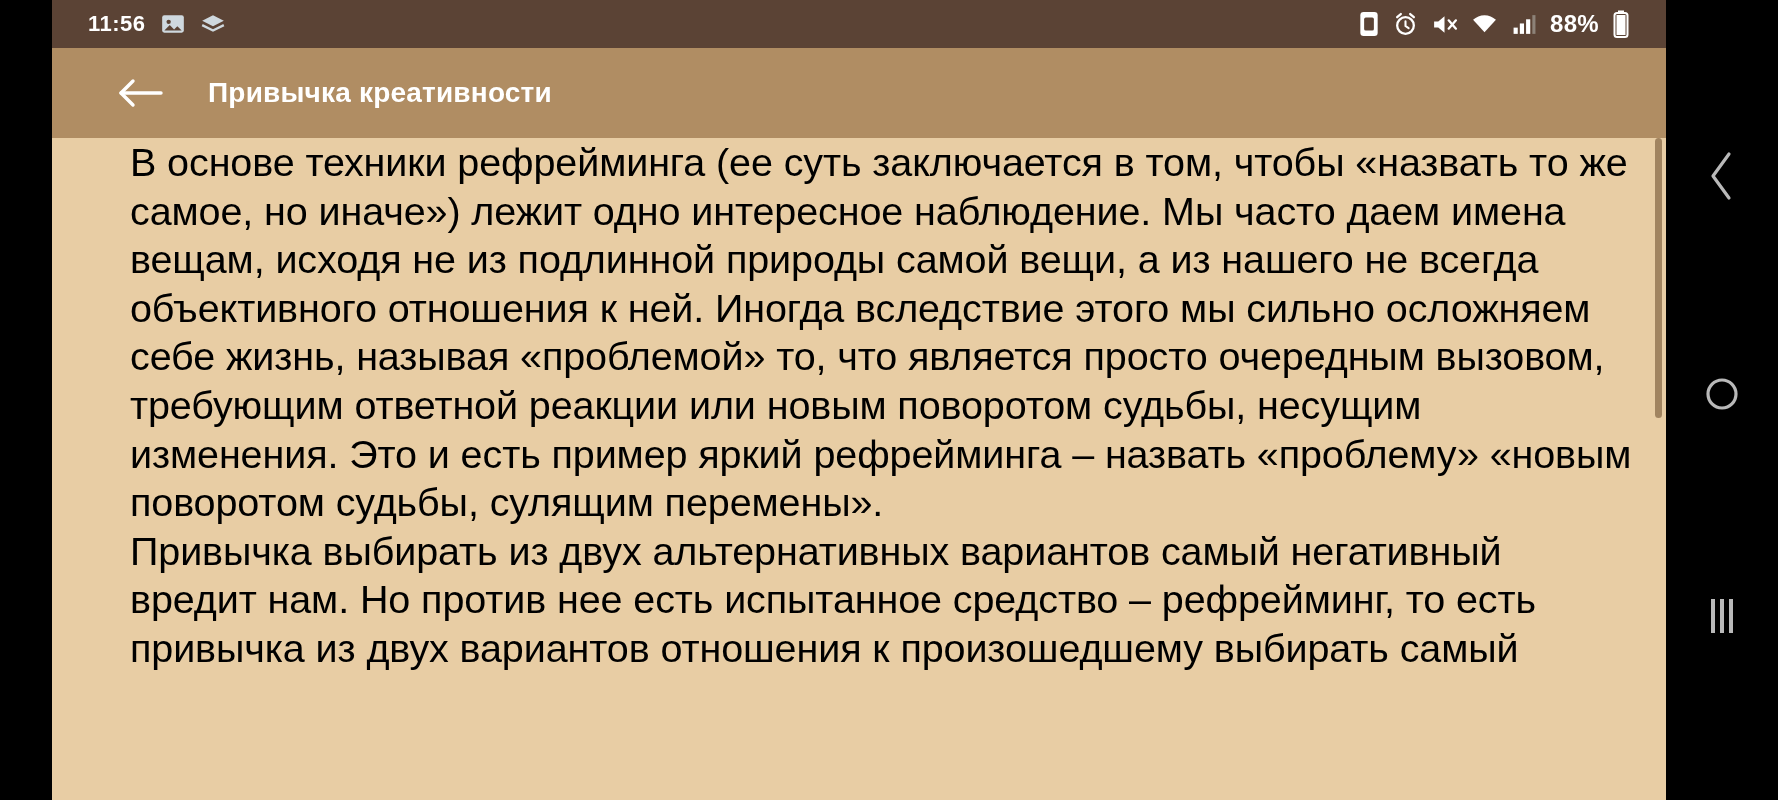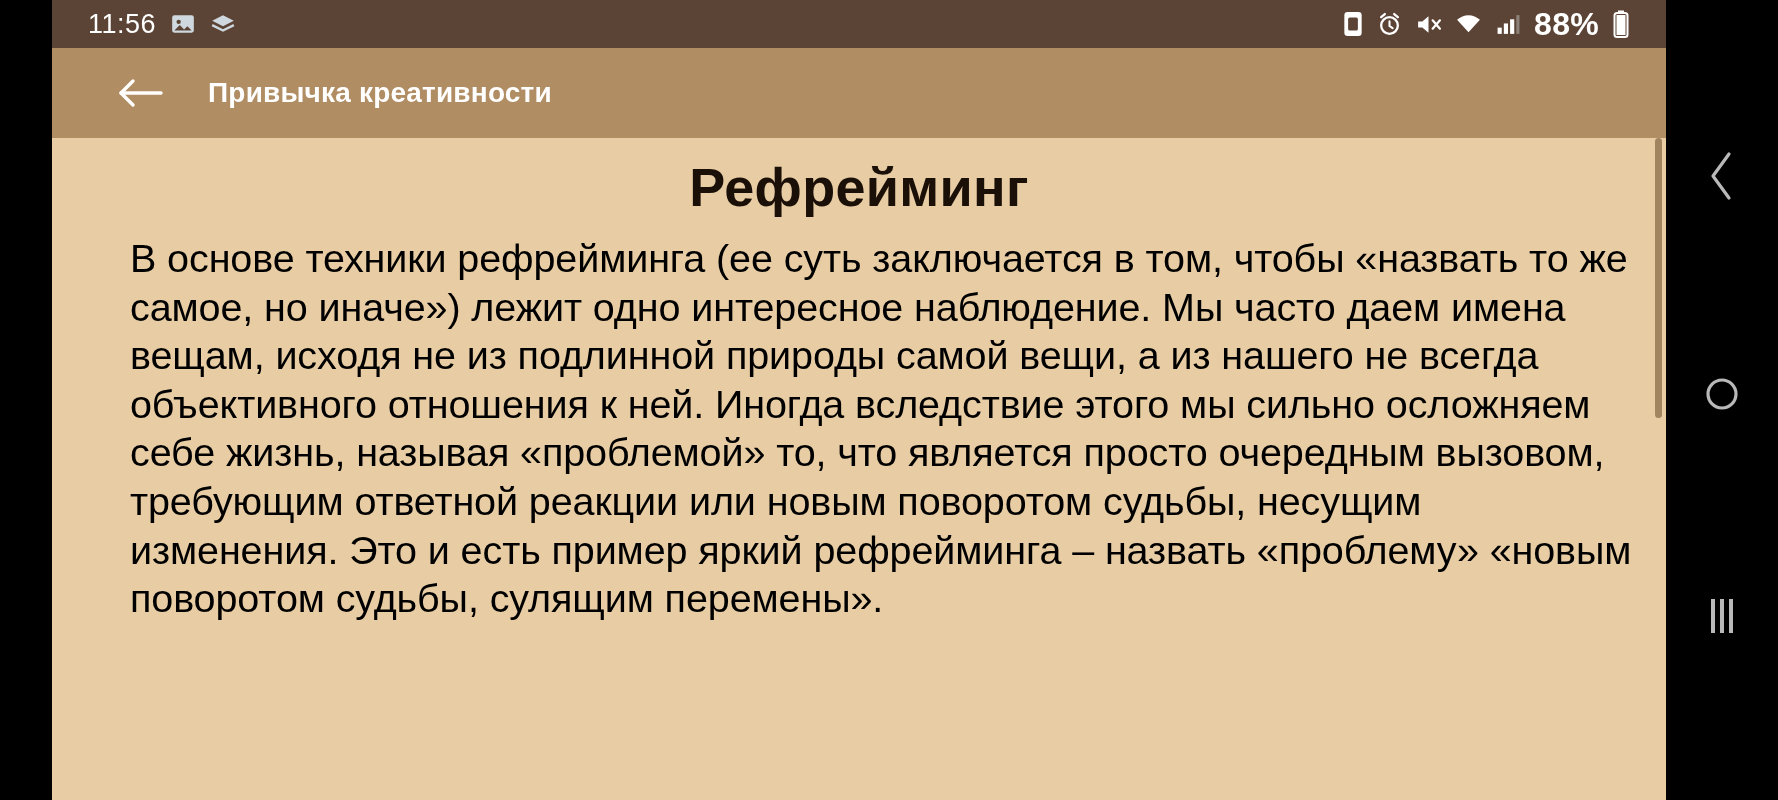--- a/index.html
+++ b/index.html
@@ -38,35 +38,35 @@
     align-items: center;
     color: #ffffff;
   }
   #statusbar .left {
     display: flex;
     align-items: center;
     gap: 14px;
     padding-left: 36px;
   }
   #statusbar .clock {
-    font-size: 27px;
-    font-weight: normal;
+    font-size: 22px;
+    font-weight: bold;
     letter-spacing: 0.5px;
     color: #ffffff;
   }
   #statusbar .right {
     margin-left: auto;
     display: flex;
     align-items: center;
     gap: 13px;
     padding-right: 36px;
   }
   .sicon { display: inline-flex; align-items: center; justify-content: center; }
   .battery-text {
-    font-size: 32px;
+    font-size: 24px;
     font-weight: bold;
     color: #ffffff;
     letter-spacing: 0.3px;
   }
   
   #appbar {
     position: absolute;
     left: 0; top: 48px;
     width: 1614px;
     height: 90px;
@@ -237,23 +237,23 @@
       <div id="back-btn">
         <svg width="46" height="36" viewBox="0 0 46 36">
           <path d="M44 18H4" stroke="#ffffff" stroke-width="3.4" stroke-linecap="round"></path>
           <path d="M16 6L4 18l12 12" stroke="#ffffff" stroke-width="3.4" fill="none" stroke-linecap="round" stroke-linejoin="round"></path>
         </svg>
       </div>
       <div id="appbar-title">Привычка креативности</div>
     </div>
 
     <div id="content">
-      <div id="doc-title">Рефрейминг</div>
       <div id="body-text">
         <p>В основе техники рефрейминга (ее суть заключается в том, чтобы «назвать то же самое, но иначе») лежит одно интересное наблюдение. Мы часто даем имена вещам, исходя не из подлинной природы самой вещи, а из нашего не всегда объективного отношения к ней. Иногда вследствие этого мы сильно осложняем себе жизнь, называя «проблемой» то, что является просто очередным вызовом, требующим ответной реакции или новым поворотом судьбы, несущим изменения. Это и есть пример яркий рефрейминга – назвать «проблему» «новым поворотом судьбы, сулящим перемены».</p>
+        <p>Привычка выбирать из двух альтернативных вариантов самый негативный вредит нам. Но против нее есть испытанное средство – рефрейминг, то есть привычка из двух вариантов отношения к произошедшему выбирать самый</p>
       </div>
       <div id="content-scrollbar"></div>
     </div>
 
   </div>
 
   <div id="navbar">
     <div class="nav-btn" id="nav-back">
       <span>
         <svg width="34" height="52" viewBox="0 0 34 52">

